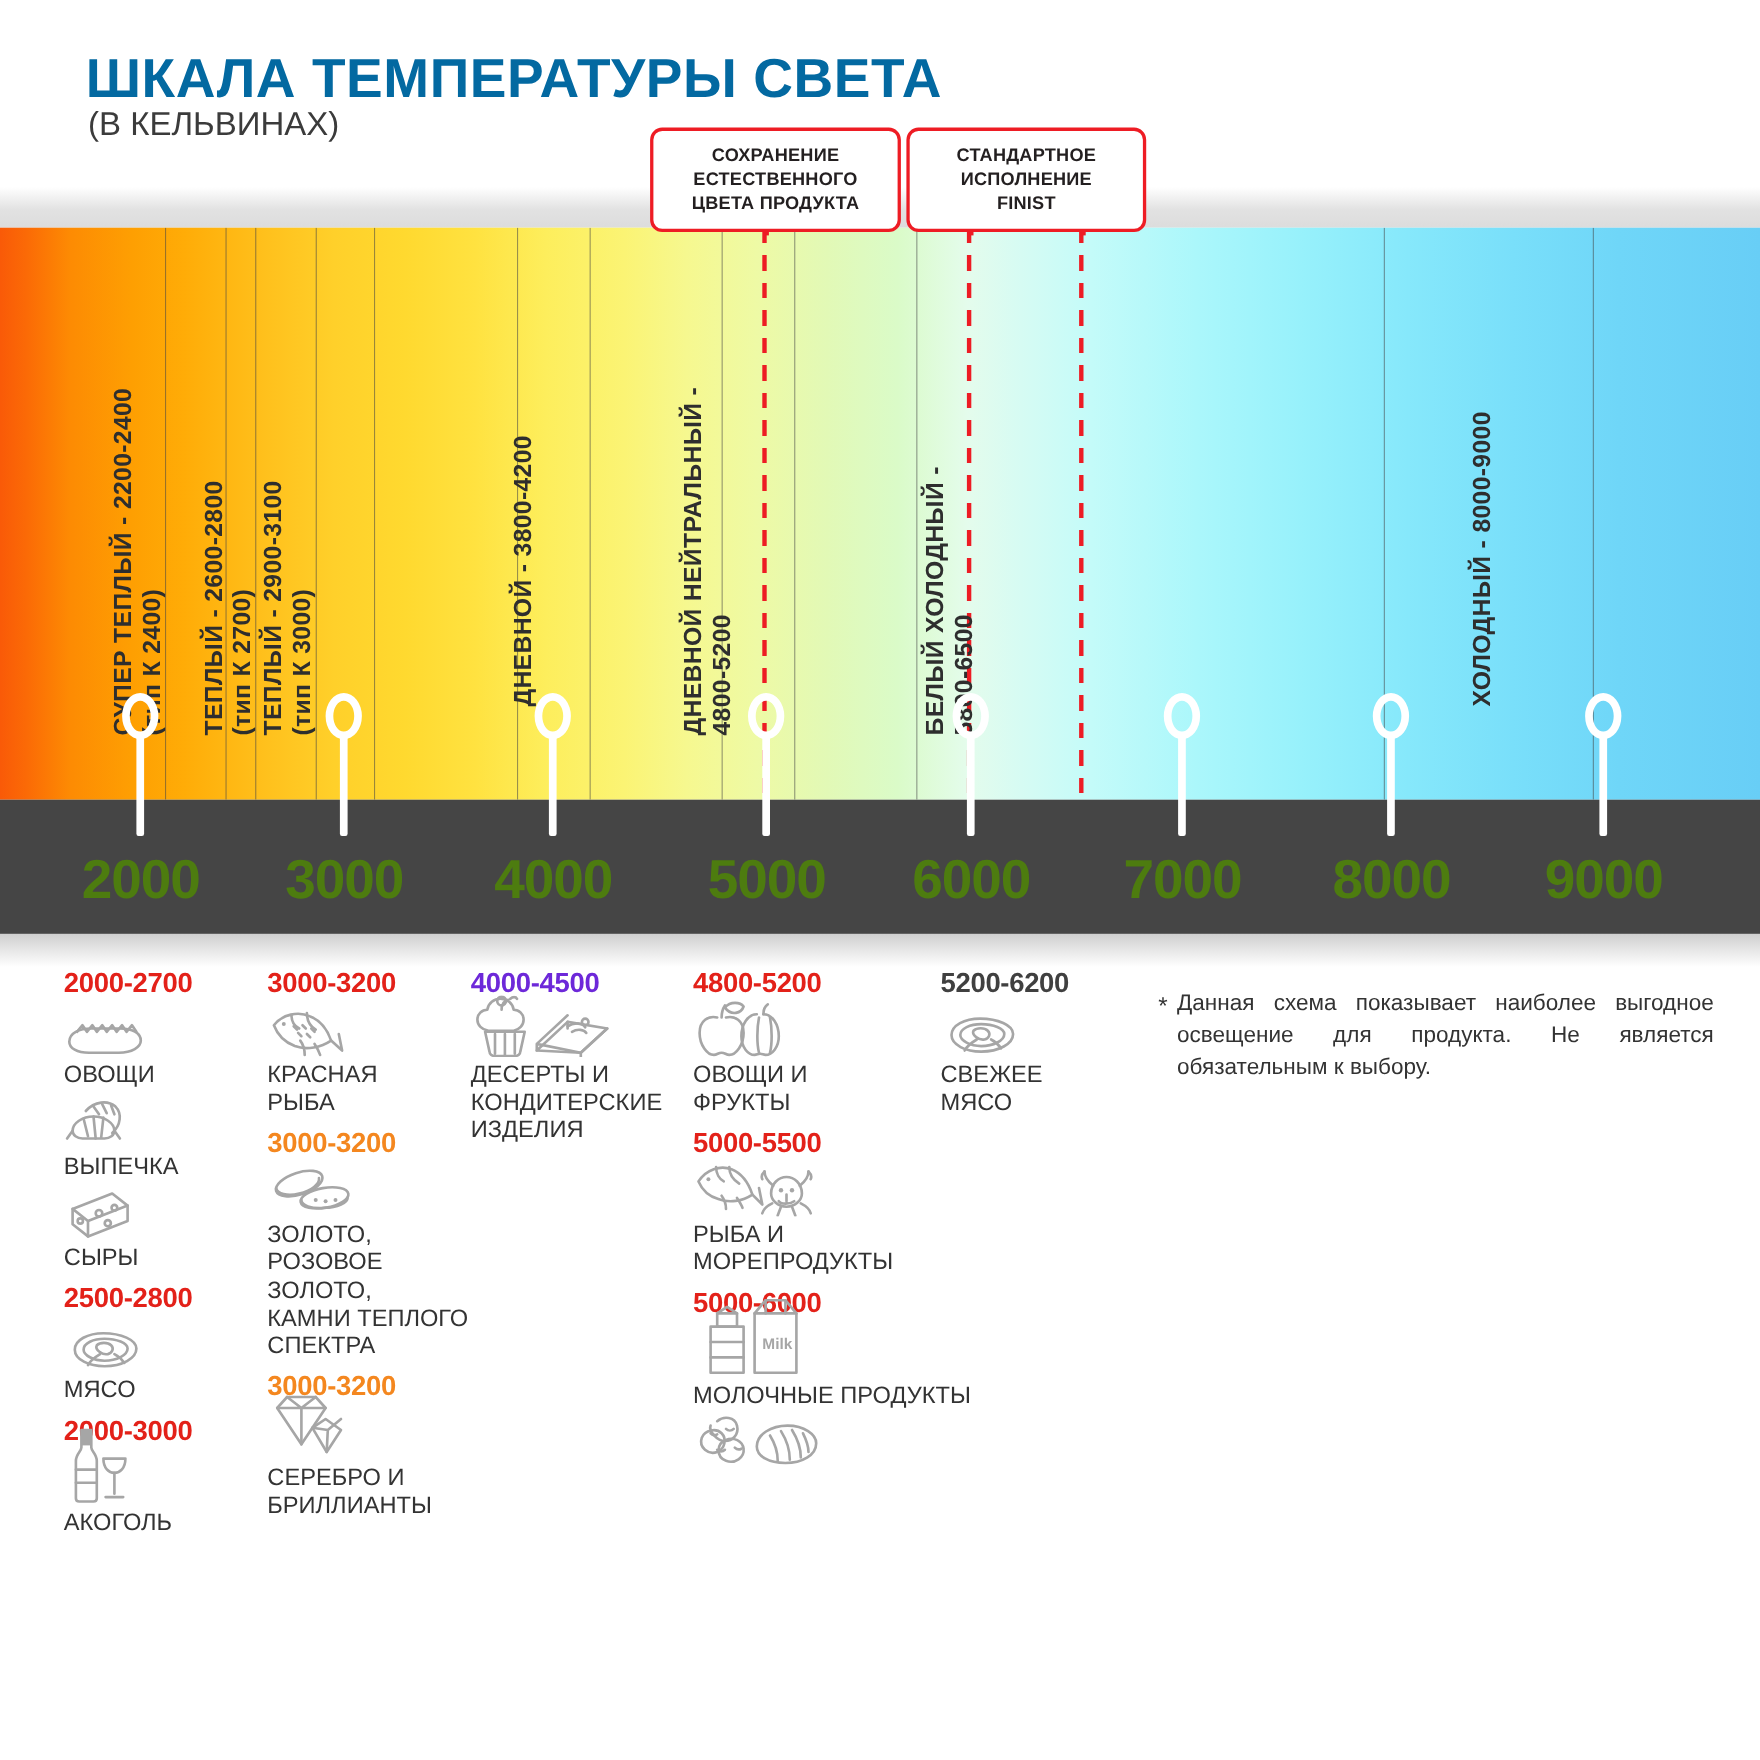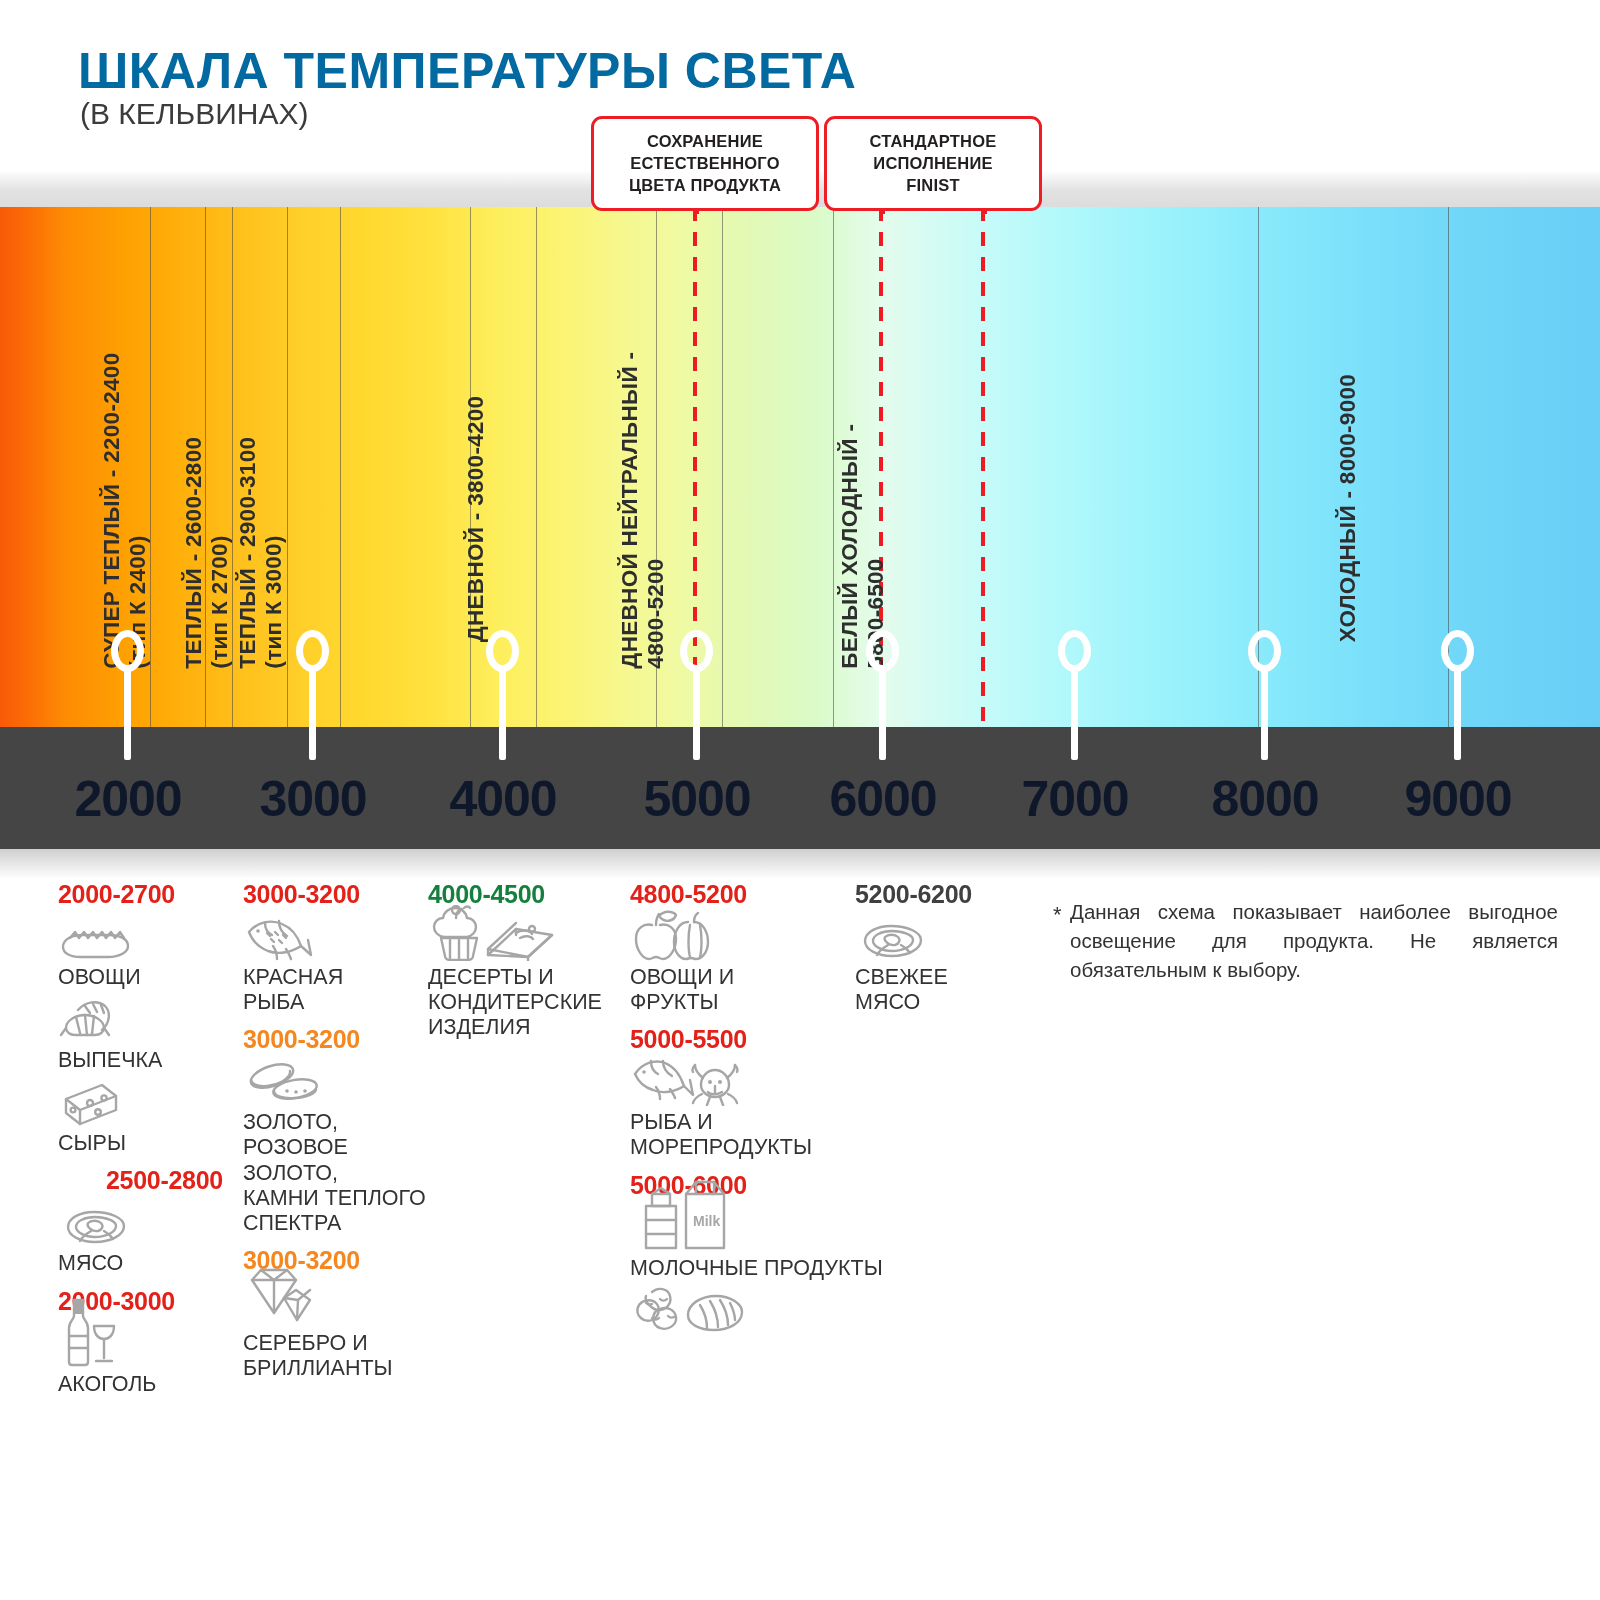--- a/index.html
+++ b/index.html
@@ -117,21 +117,21 @@
   .dark-band {
     position: absolute; left: 0; top: 727px; width: 1600px; height: 122px;
     background: #454545;
   }
   .dark-band-shadow {
     position: absolute; left: 0; top: 849px; width: 1600px; height: 30px;
     background: linear-gradient(to bottom, #cfcfcf 0%, #ffffff 100%);
   }
   .tick-num {
     position: absolute; top: 770px;
-    font-size: 50px; font-weight: bold; color: #0f172a;
+    font-size: 50px; font-weight: bold; color: #4d7c0f;
     letter-spacing: -1px; z-index: 12;
     transform: translateX(-50%);
     white-space: nowrap;
   }
 
   
   .legend { position: absolute; left: 0; top: 880px; width: 1588px; height: 720px; padding-left: 41px; }
   .lcol { position: absolute; top: 0; }
   #lcol0 { left: 58px;  width: 180px; }
   #lcol1 { left: 243px; width: 185px; }
@@ -292,21 +292,21 @@
                   <circle cx="46" cy="17" r="2.6"></circle>
                   <circle cx="40" cy="31" r="2.8"></circle>
                   <circle cx="15" cy="29" r="2.4"></circle>
                 </g>
               </svg>
             </div>
             <div class="lname">СЫРЫ</div>
           </div>
         </div>
         <div class="lgroup">
-          <div class="lrange" style="color: rgb(227, 33, 25); margin-left: 48px;">2500-2800</div>
+          <div class="lrange" style="color: rgb(227, 33, 25);">2500-2800</div>
           <div class="litem">
             <div class="licon">
               <svg width="76" height="40" viewBox="0 0 76 40">
                 <g fill="none" stroke="#a6a6a6" stroke-width="2.4" stroke-linejoin="round" stroke-linecap="round">
     <path d="M10 20c0-9 12-15 26-15 16 0 30 6 30 14 0 9-13 16-29 16-14 0-27-6-27-15z"></path>
     <path d="M18 20c0-6 9-10 19-10 11 0 21 4 21 9 0 6-10 11-21 11-10 0-19-5-19-10z"></path>
     <path d="M30 16c3-3 10-3 13 0 3 3 1 7-3 8-5 1-12-4-10-8z"></path>
     <path d="M33 24c-5 3-9 6-11 10M46 24c4 2 7 5 9 8"></path>
                 </g>
               </svg>
@@ -386,21 +386,21 @@
                 </g>
               </svg>
             </div>
             <div class="lname">СЕРЕБРО И
 БРИЛЛИАНТЫ</div>
           </div>
         </div>
       </div>
     <div class="lcol" id="lcol2">
         <div class="lgroup">
-          <div class="lrange" style="color: #15803d;">4000-4500</div>
+          <div class="lrange" style="color: #6d28d9;">4000-4500</div>
           <div class="litem">
             <div class="licon">
               <svg width="128" height="56" viewBox="0 0 128 56">
                 <g fill="none" stroke="#a6a6a6" stroke-width="2.4" stroke-linejoin="round" stroke-linecap="round">
     <path d="M16 32c-6-1-10-5-10-10 0-5 4-9 9-9 1-6 6-10 12-10 6 0 11 4 12 10 5 0 9 4 9 9 0 5-4 9-9 10z"></path>
     <path d="M28 13c0-5 2-8 6-9M36 3c2-2 5-2 6 0"></path>
     <circle cx="28" cy="5" r="4"></circle>
     <path d="M13 33h36l-4 18c0 2-2 4-5 4H22c-3 0-5-2-5-4z"></path>
     <path d="M22 35v18M31 35v20M40 35v18"></path>
     <path d="M60 50l28-26 36 6-24 22z"></path>

